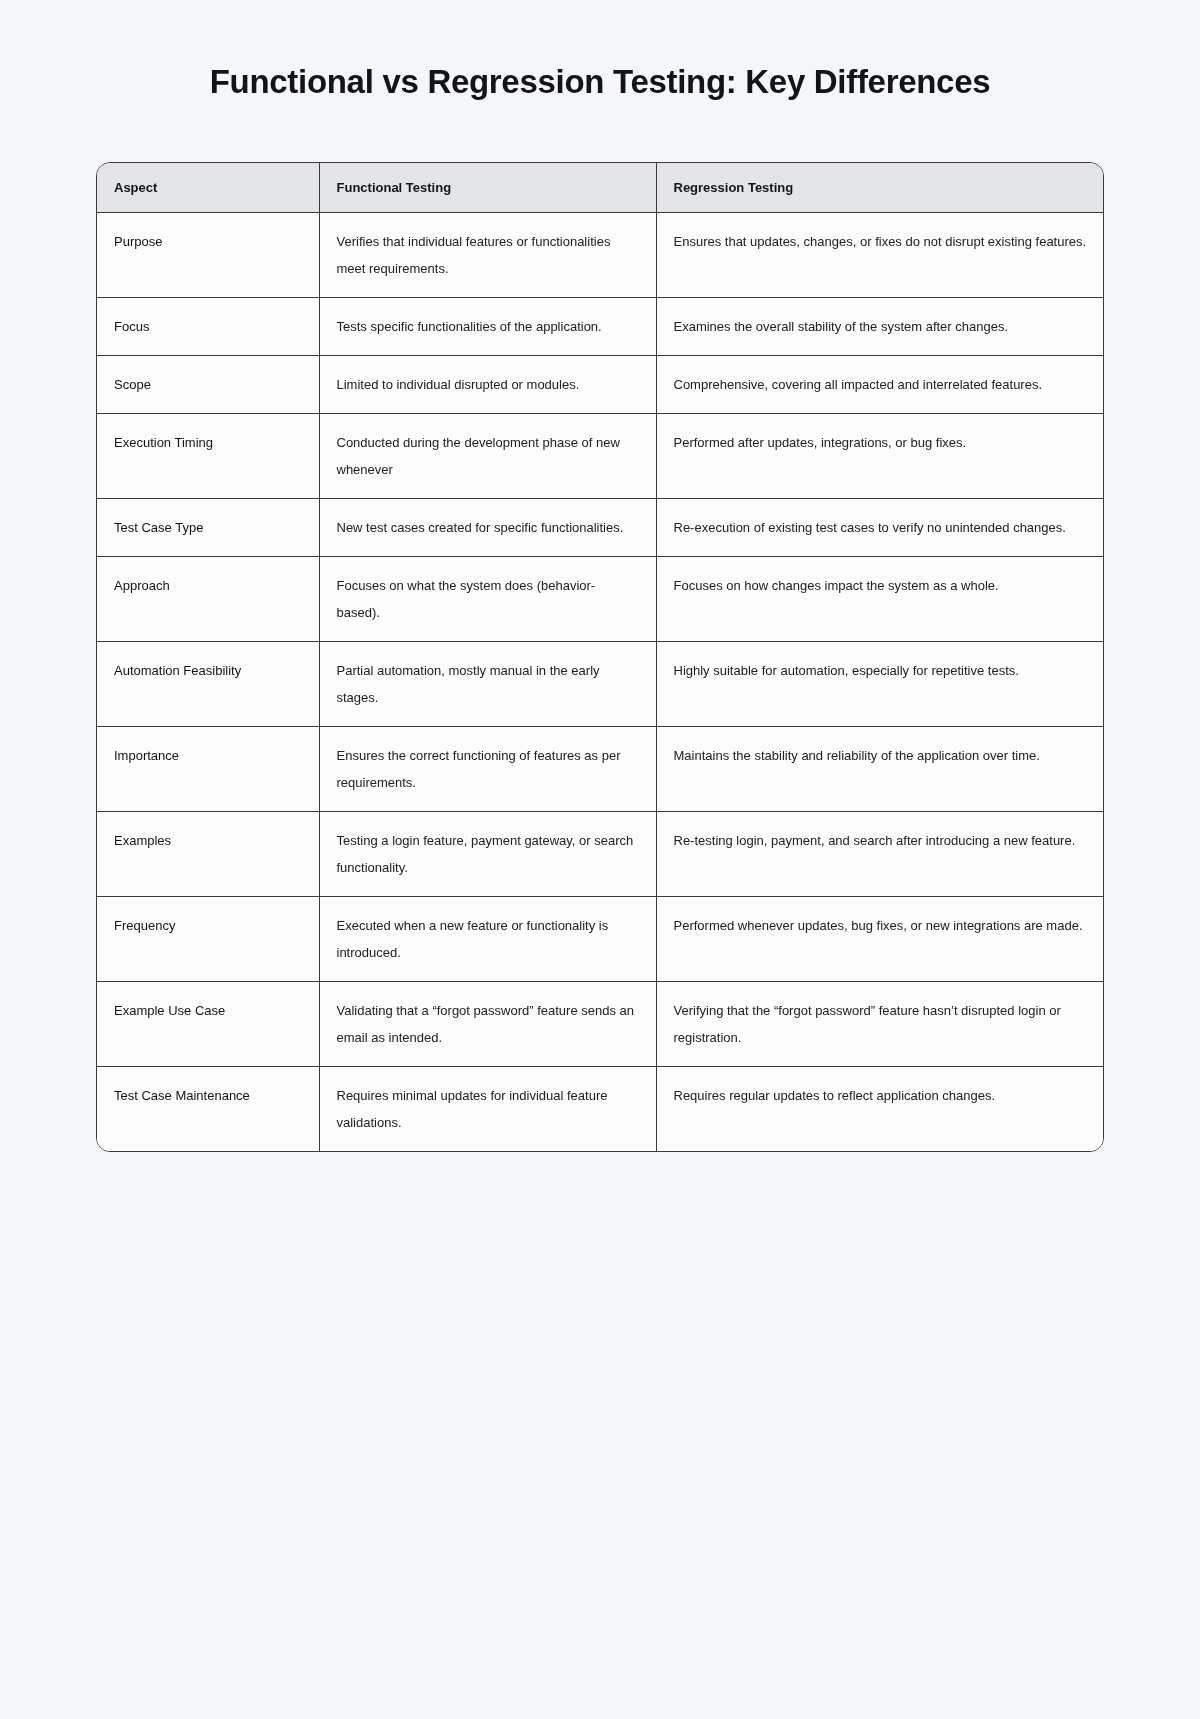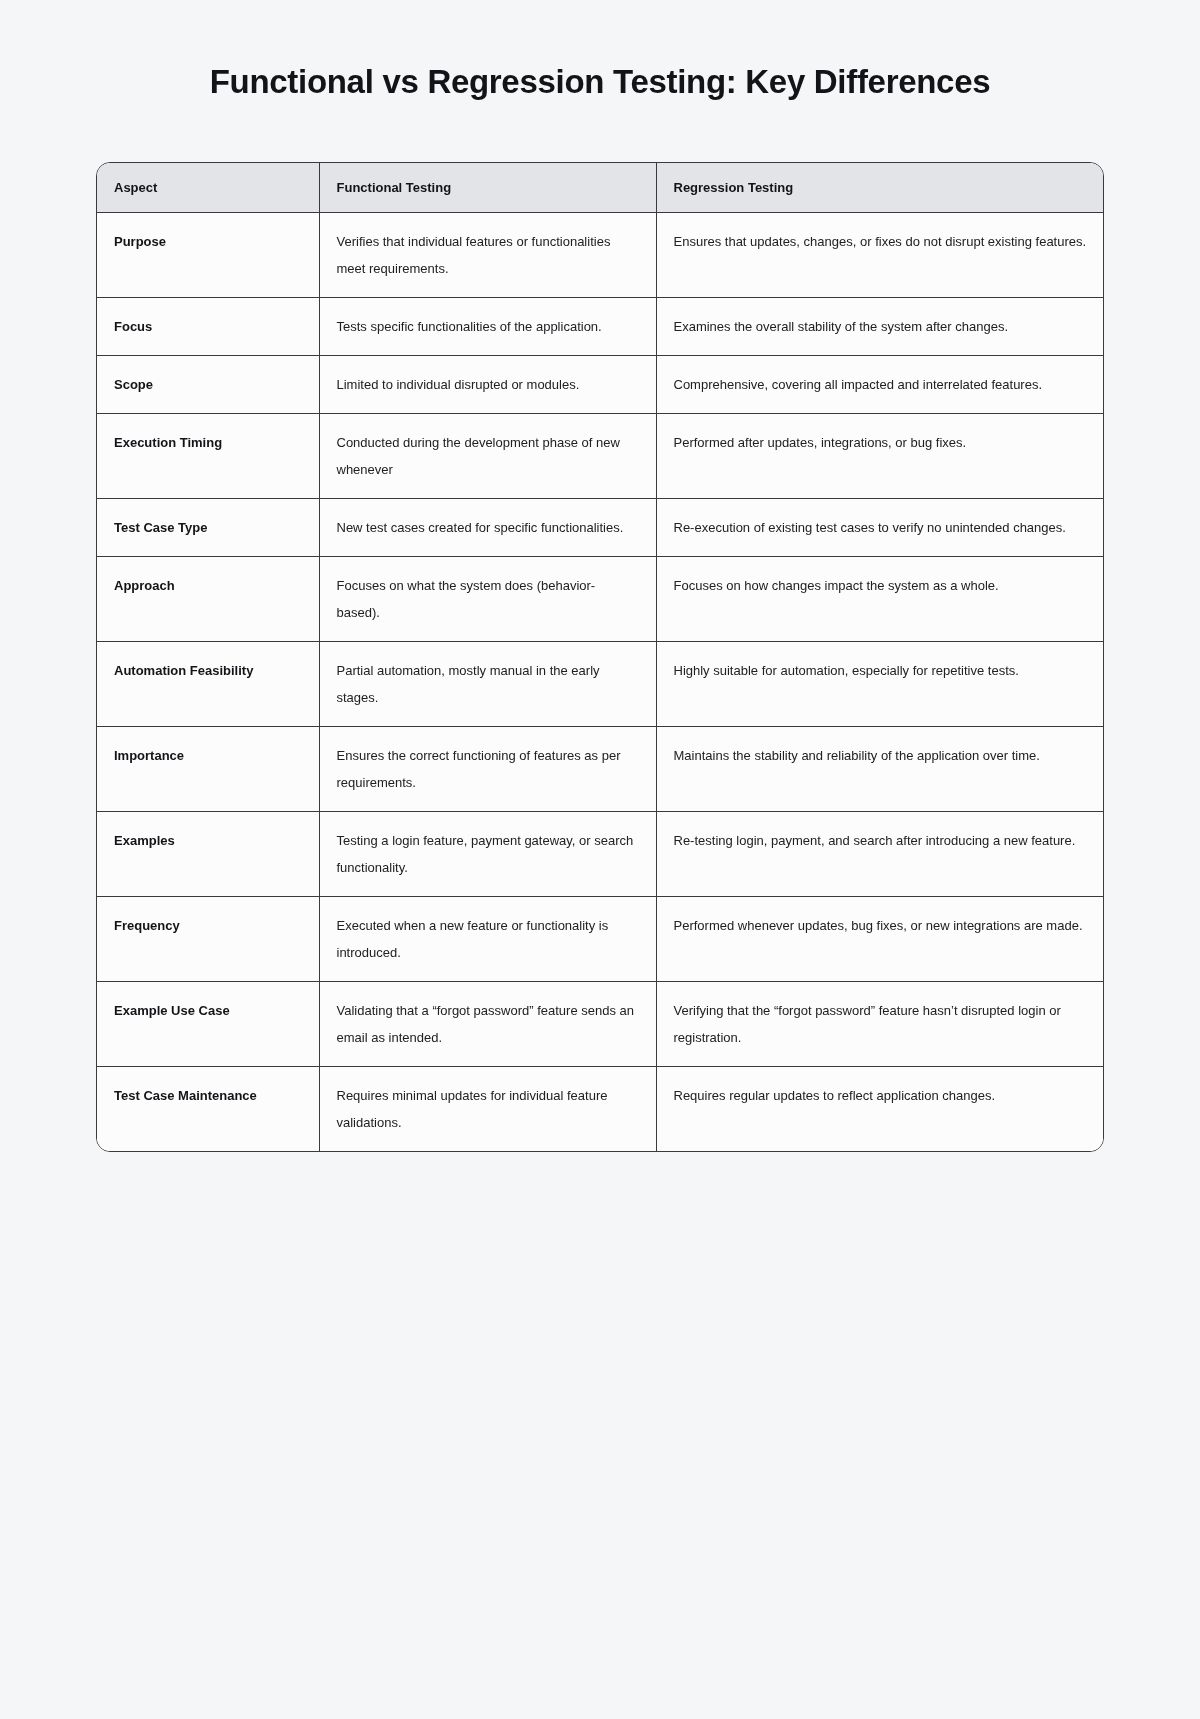--- a/index.html
+++ b/index.html
@@ -62,21 +62,21 @@
     background:var(--header-bg);
     font-weight:700;
     color:var(--text-strong);
     padding:11px 16px 11px 17px;
   }
   td{
     background:var(--cell-bg);
     padding:15px 18px 15px 17px;
   }
   td.aspect{
-    font-weight:700;
+    font-weight:400;
     color:var(--text-strong);
   }
   .aspect-label{
     display:block;
     max-width:148px;
   }
 </style>
 </head>
 <body>
 

